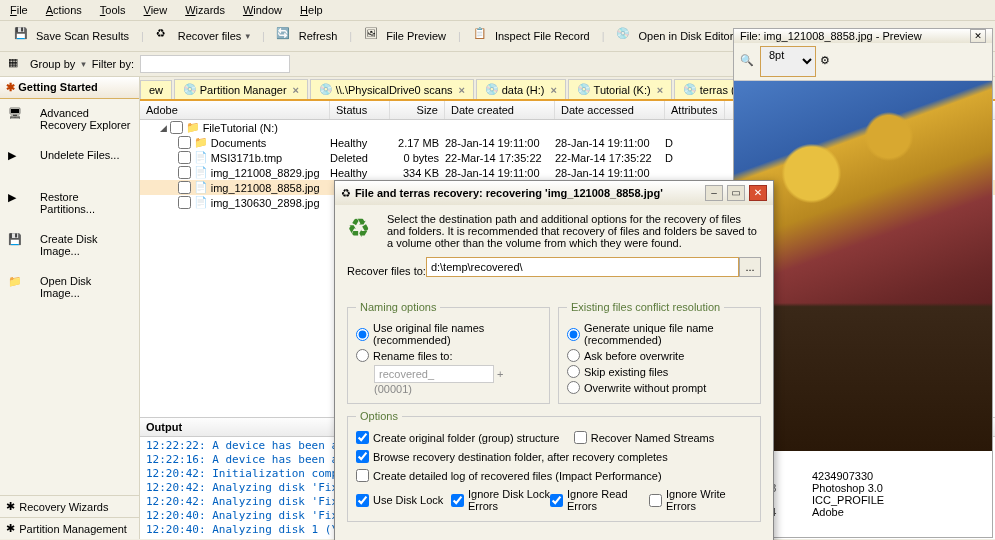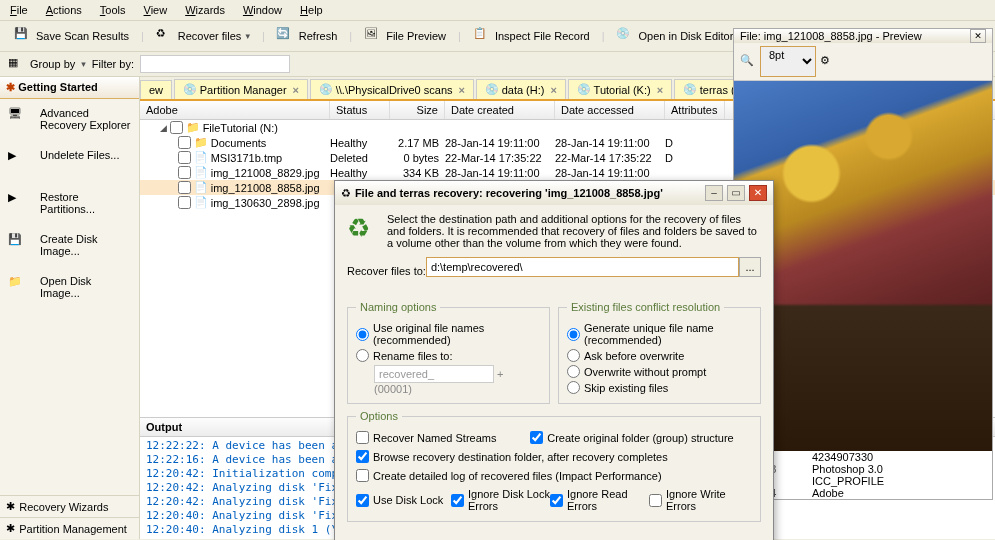--- a/index.html
+++ b/index.html
@@ -63,21 +63,21 @@
 .pv-title{background:linear-gradient(#fff,#e8e4d4);padding:0 6px;display:flex;align-items:center}
 .pv-title .t{flex:1}
 .pv-title .x{width:16px;height:14px;border:1px solid #aaa;text-align:center;line-height:12px;cursor:pointer;font-size:9px}
 .pv-tools{padding:3px 6px;display:flex;gap:4px;align-items:center;border-bottom:1px solid #ccc}
 .pv-tools select{border:1px solid #d0a050;padding:1px 14px 14px 4px}
 .pv-img{height:370px;background:linear-gradient(160deg,#4a7bc4 0%,#3460a8 20%,#d8a830 22%,#b88820 35%,#8a3838 45%,#6a2828 60%,#4a1818 80%);position:relative;overflow:hidden}
 .pv-img::before{content:"";position:absolute;inset:0;background:
  radial-gradient(circle at 30% 25%,#e8c040 0 8%,transparent 9%),
  radial-gradient(circle at 60% 15%,#d8a830 0 6%,transparent 7%),
  linear-gradient(180deg,transparent 60%,#3a2818 61%,#2a1808 100%)}
-.pv-meta{padding:0 8px;background:#fff;font-size:10px}
+.pv-meta{padding:19px 8px;background:#fff;font-size:10px}
 .pv-meta div{display:flex}
 .pv-meta .k{width:70px;color:#555}
 .arrow{font-size:9px;color:#555}
 </style>
 </head>
 <body>
 
 <div class="menubar" id="menubar">
     <span><u>F</u>ile</span>
     <span><u>A</u>ctions</span>
@@ -293,30 +293,30 @@
         <div class="rename-row" style="margin-left:18px">
           <input type="text" value="recovered_" style="">
           <span style="color:#888">+ (00001)</span>
         </div>
       </fieldset>
       <fieldset>
         <legend>Existing files conflict resolution</legend>
         <div id="conflict">
             <label class="radio"><input type="radio" name="cf" checked="" style="">Generate unique file name (recommended)</label>
             <label class="radio"><input type="radio" name="cf" style="">Ask before overwrite</label>
+            <label class="radio"><input type="radio" name="cf" style="">Skip existing files</label>
             <label class="radio"><input type="radio" name="cf" style="">Overwrite without prompt</label>
-            <label class="radio"><input type="radio" name="cf" style="">Skip existing files</label>
           </div>
       </fieldset>
     </div>
     <fieldset>
       <legend>Options</legend>
       <div id="options" style="display:flex;flex-wrap:wrap">
+          <label class="check" style="width:55%"><input type="checkbox" checked="" style="">Create original folder (group) structure</label>
           <label class="check" style="width:44%"><input type="checkbox" style="">Recover Named Streams</label>
-          <label class="check" style="width:55%"><input type="checkbox" checked="" style="">Create original folder (group) structure</label>
           <label class="check" style="width:100%"><input type="checkbox" checked="" style="">Browse recovery destination folder, after recovery completes</label>
           <label class="check" style="width:100%"><input type="checkbox" style="">Create detailed log of recovered files (Impact Performance)</label>
           <label class="check" style="width:24%"><input type="checkbox" checked="" style="">Use Disk Lock</label>
           <label class="check" style="width:25%"><input type="checkbox" checked="" style="">Ignore Disk Lock Errors</label>
           <label class="check" style="width:25%"><input type="checkbox" checked="" style="">Ignore Read Errors</label>
           <label class="check" style="width:25%"><input type="checkbox" style="">Ignore Write Errors</label>
         </div>
     </fieldset>
   </div>
   <div class="dlg-foot">

